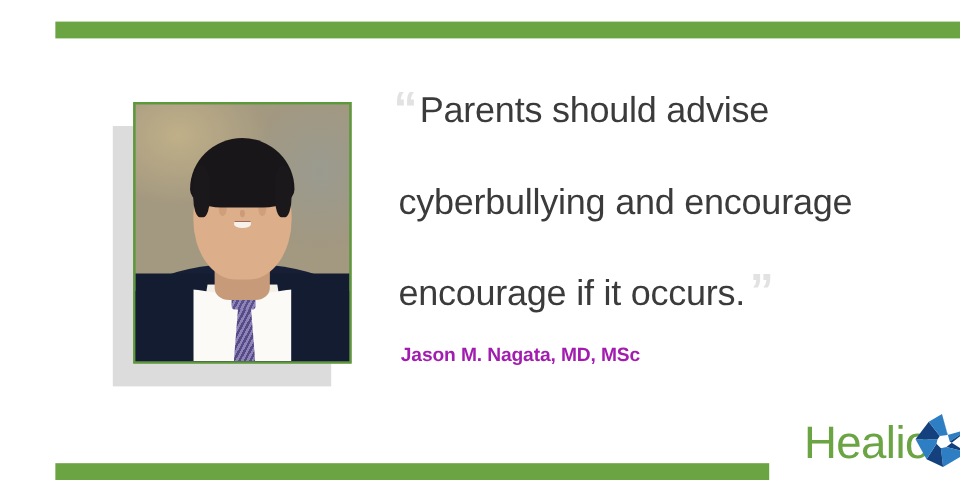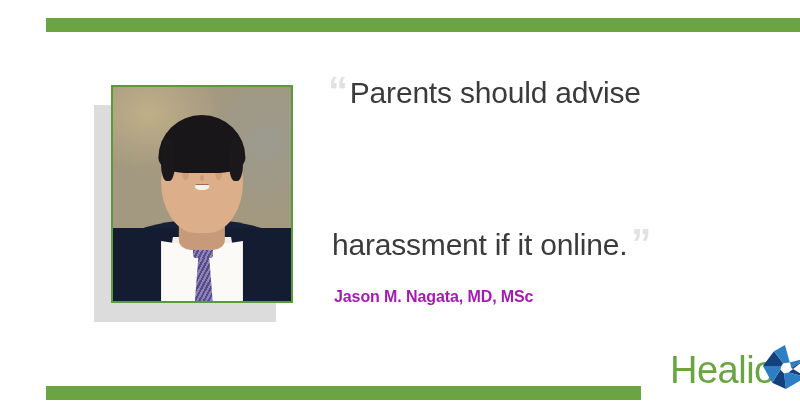--- a/index.html
+++ b/index.html
@@ -360,21 +360,21 @@
           <div class="mouth"></div>
         </div>
         <div class="hair"></div>
         <div class="hair-side-l"></div>
         <div class="hair-side-r"></div>
       </div>
     </div>
   </div>
 
   <div class="quote-block">
-    <p class="quote-text"><span class="qmark qmark-open">“</span><span>Parents should advise</span><br><br><br><br><span>harassment if it online.</span><span class="qmark qmark-close">”</span></p>
+    <p class="quote-text"><span class="qmark qmark-open">“</span><span>Parents should advise</span><br><br><span>cyberbullying and encourage</span><br><br><span>encourage if it occurs.</span><span class="qmark qmark-close">”</span></p>
     <p class="attribution">Jason M. Nagata, MD, MSc</p>
   </div>
 
   <div class="bar-bottom"></div>
 
   <div class="logo">
     <div class="logo-word">Healio</div>
     <svg class="logo-star" viewBox="0 0 100 100">
       <polygon points="50,2 60,40 98,30 64,52" fill="#2e7ec4"></polygon>
       <polygon points="98,30 64,52 96,72 58,62" fill="#15407e"></polygon>

